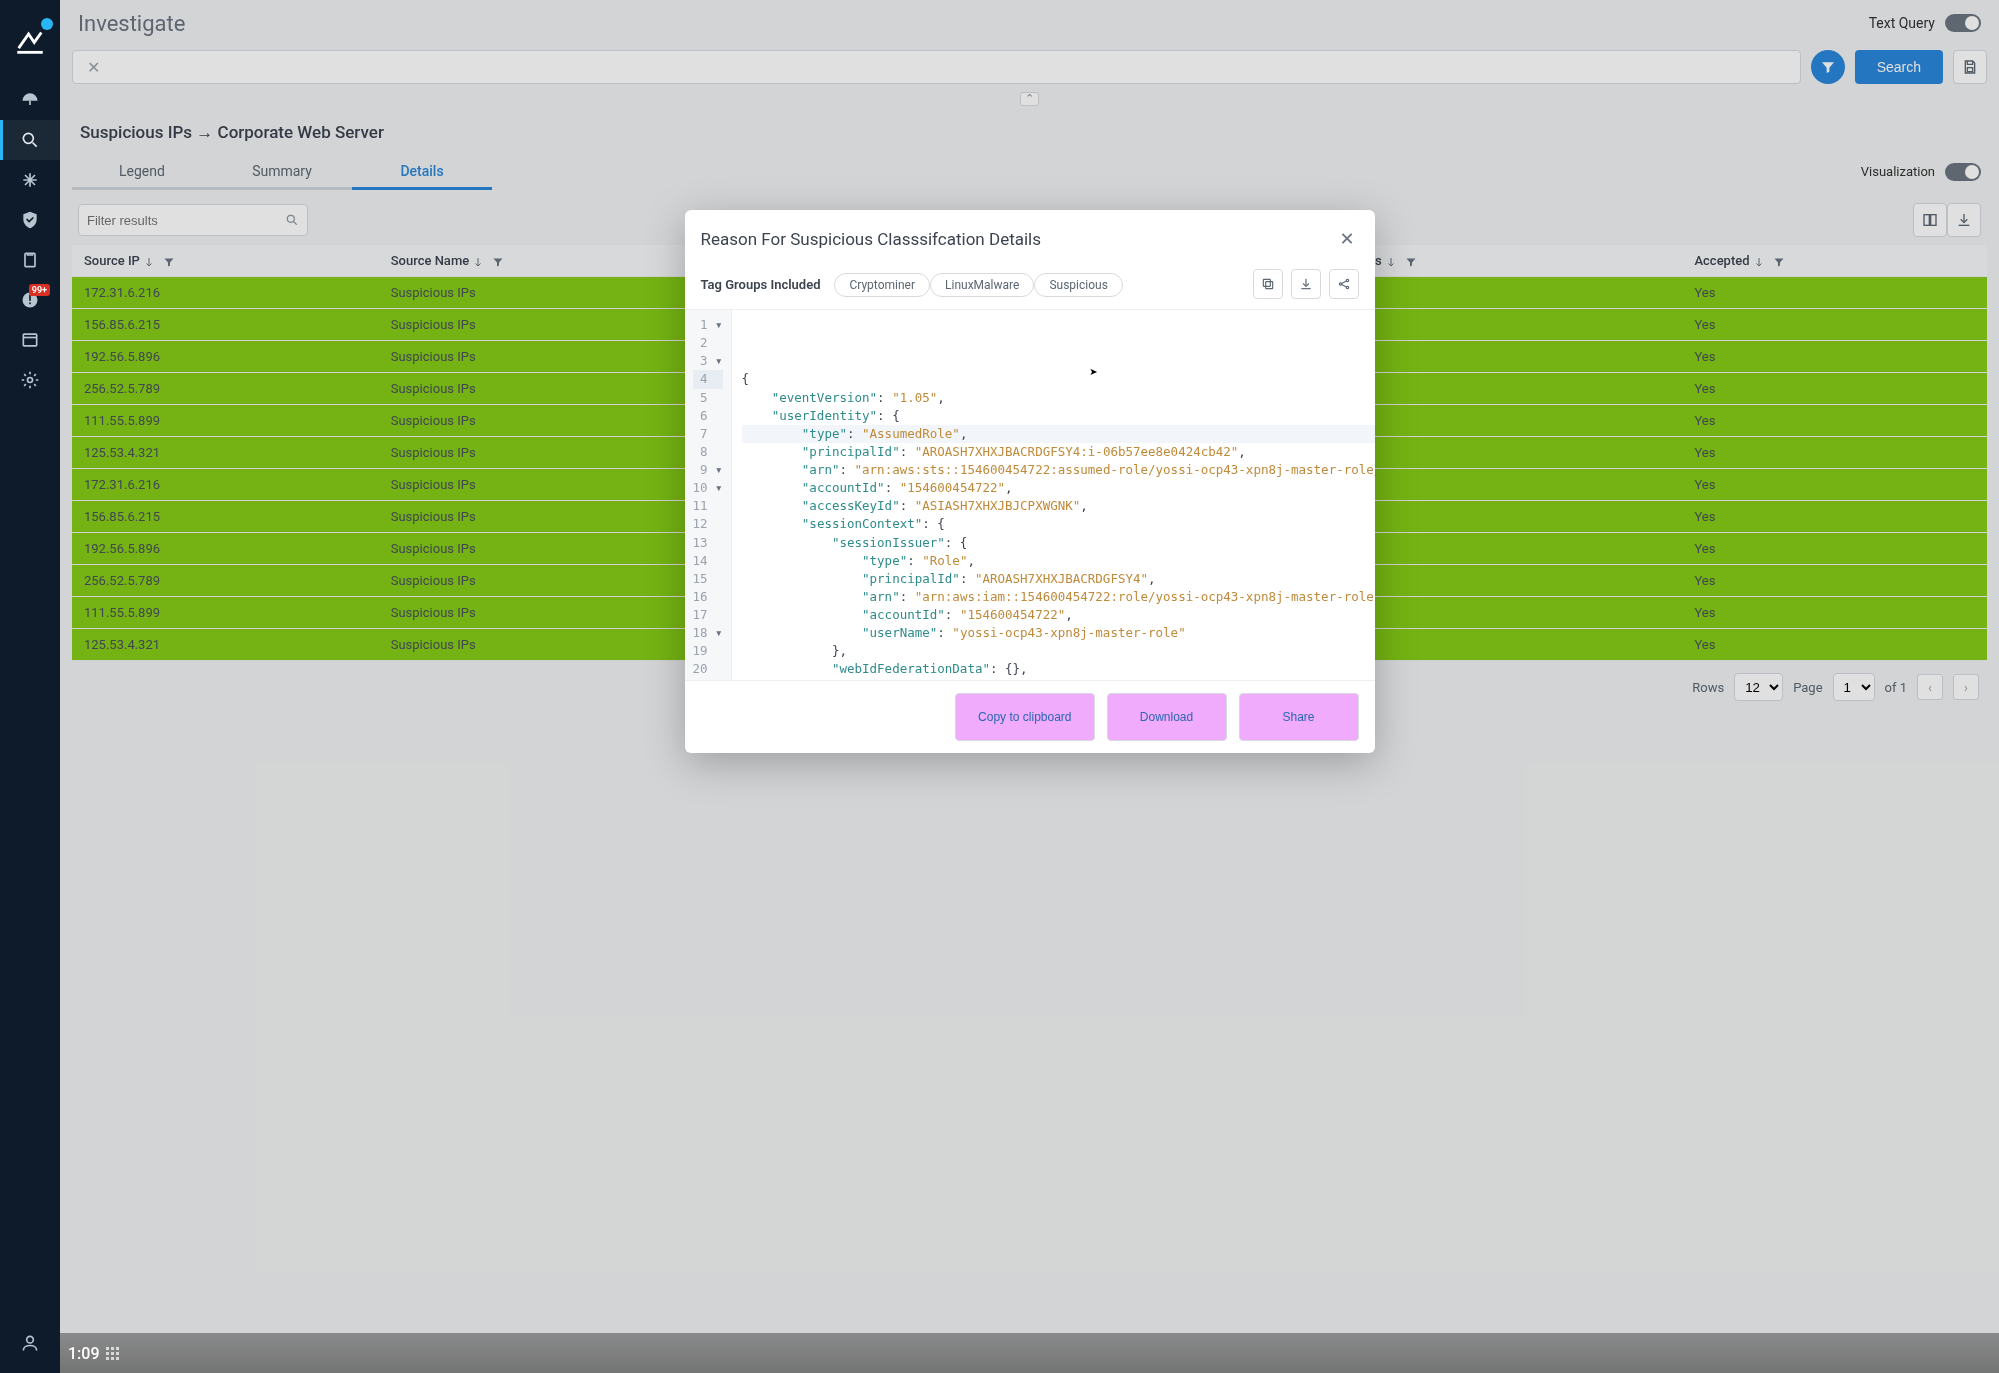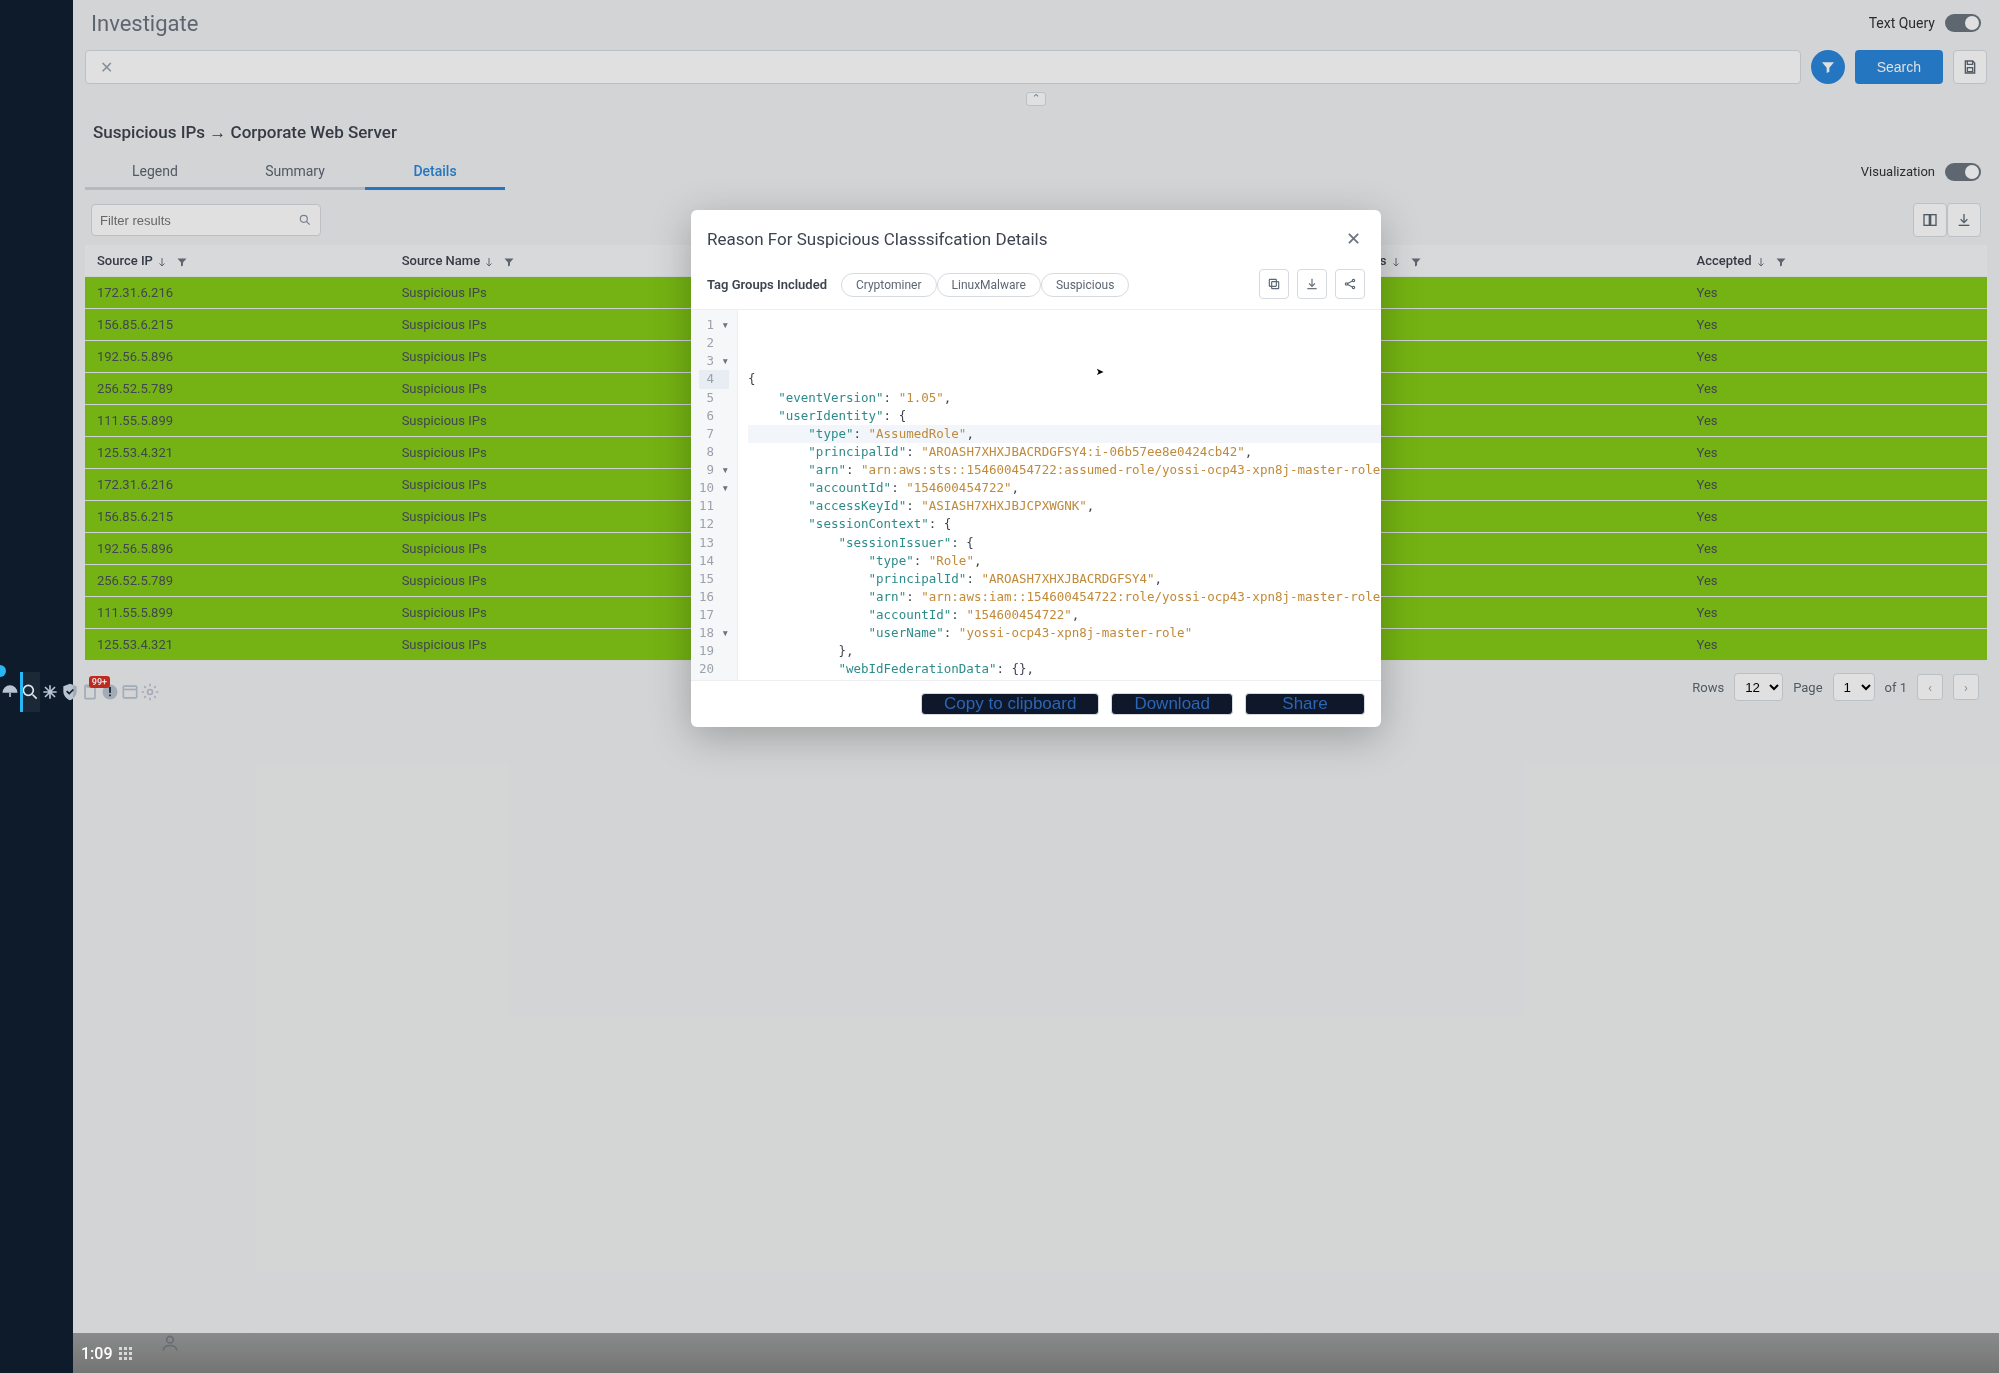--- a/index.html
+++ b/index.html
@@ -1,20 +1,20 @@
 <!DOCTYPE html>
 <html><head>
 <meta charset="utf-8">
 <style>
   * { box-sizing: border-box; margin: 0; padding: 0; }
   html, body { height: 100%; font-family: -apple-system, "Segoe UI", Roboto, Arial, sans-serif; }
   body { display: flex; background: #f1f2f3; color: #333; overflow: hidden; }
 
   
-  .sidebar { width: 73px; background: #0d1b2a; display: flex; align-items: center; padding-top: 10px; position: relative; }
+  .sidebar { width: 60px; background: #0d1b2a; display: flex; flex-direction: column; align-items: center; padding-top: 10px; position: relative; }
   .sidebar .logo { width: 34px; height: 34px; margin: 14px 0 22px; position: relative; }
   .sidebar .logo svg { width: 100%; height: 100%; }
   .sidebar .dot-badge { position: absolute; top: -6px; right: -6px; width: 12px; height: 12px; border-radius: 50%; background: #29b6f6; }
   .sidebar .nav-item { width: 60px; height: 40px; display: flex; align-items: center; justify-content: center; color: #b8c4d0; cursor: pointer; position: relative; }
   .sidebar .nav-item.active { background: rgba(255,255,255,0.06); }
   .sidebar .nav-item.active::before { content: ""; position: absolute; left: 0; top: 0; bottom: 0; width: 3px; background: #29b6f6; }
   .sidebar .nav-item svg { width: 20px; height: 20px; }
   .sidebar .alert-badge { position: absolute; top: 4px; right: 10px; background: #d93025; color: #fff; font-size: 9px; padding: 1px 3px; border-radius: 3px; font-weight: 600; }
   .sidebar .bottom { margin-top: auto; margin-bottom: 10px; }
 
@@ -86,21 +86,21 @@
   .modal .gutter .ln .fold { color: #6b7480; }
   .modal .gutter .hl { background: #e8edf3; }
   .modal .code { padding: 6px 0 6px 10px; overflow-x: hidden; white-space: pre; flex: 1; }
   .modal .code .hl-line { display: block; background: #f2f6fb; }
   .k { color: #2e8b8b; }     
   .s { color: #c08a3a; }     
   .p { color: #3d4450; }     
   .cursor-arrow { position: absolute; left: 405px; top: 52px; font-size: 14px; color: #000; pointer-events: none; }
 
   .modal .m-footer { display: flex; gap: 12px; padding: 12px 16px; border-top: 1px solid #eceef1; justify-content: flex-end; }
-  .modal .m-footer button { border: 1px solid #d6dadf; background: #0f172a; color: #2b66b5; border-radius: 4px; padding: 0 22px; font-size: 17px; cursor: pointer; min-width: 120px; }
+  .modal .m-footer button { border: 1px solid #d6dadf; background: #f0abfc; color: #2b66b5; border-radius: 4px; padding: 16px 22px; font-size: 12px; cursor: pointer; min-width: 120px; }
 
   
   .bottom-bar { position: absolute; left: 0; right: 0; bottom: 0; height: 40px; background: linear-gradient(to bottom, rgba(0,0,0,0.35), rgba(0,0,0,0.45)); display: flex; align-items: center; padding: 0 8px; }
   .timecode { color: #fff; font-size: 16px; font-weight: 500; }
   .grip { margin-left: 6px; display: grid; grid-template-columns: repeat(3, 3px); grid-auto-rows: 3px; gap: 2px; }
   .grip span { background: #fff; opacity: .7; width: 3px; height: 3px; }
 
   svg { display: block; }
 </style>
 </head>

